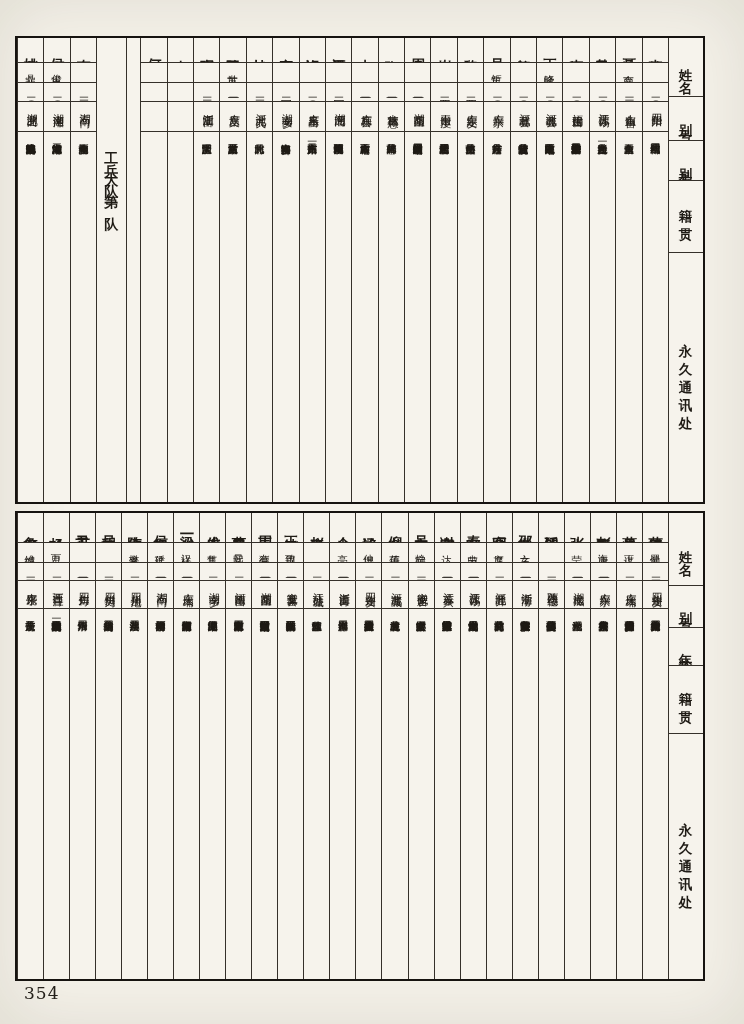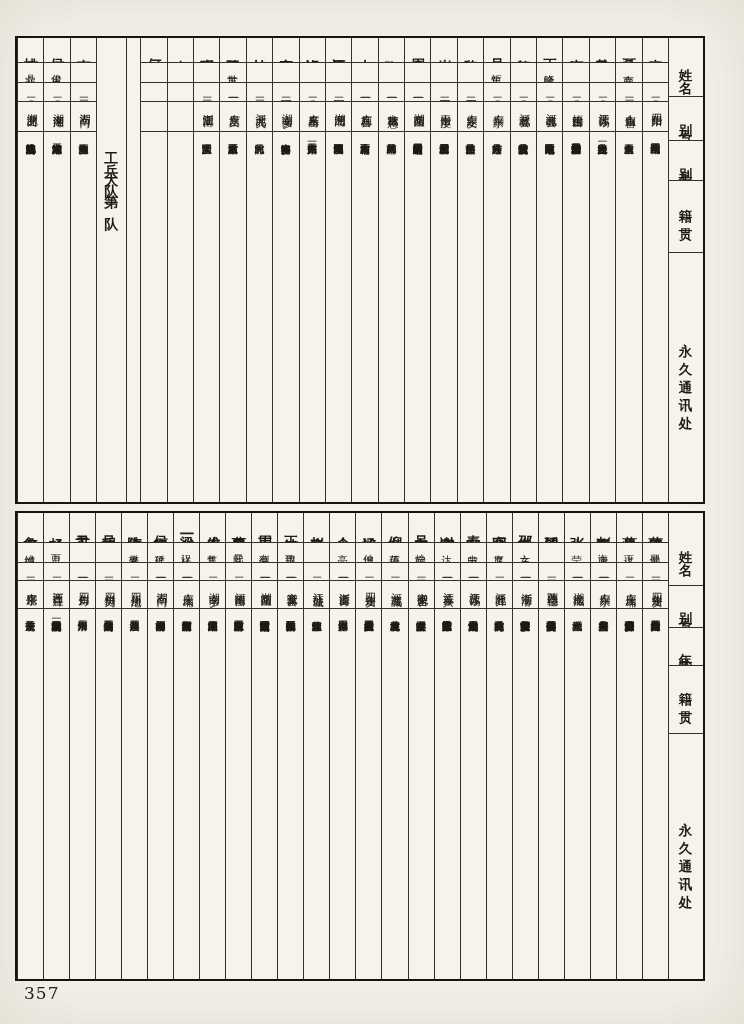--- a/index.html
+++ b/index.html
@@ -956,14 +956,14 @@
         </div>
         <div class="cell c-native">
           <span class="vtext t-native">广东饶平</span>
         </div>
         <div class="cell c-addr">
           <span class="vtext t-addr">广东饶平县茂芝前</span>
         </div>
       </div></div>
   </div>
 
-  <div class="page-number">357</div>
+  <div class="page-number">354</div>
 </div>
 
 </body></html>

